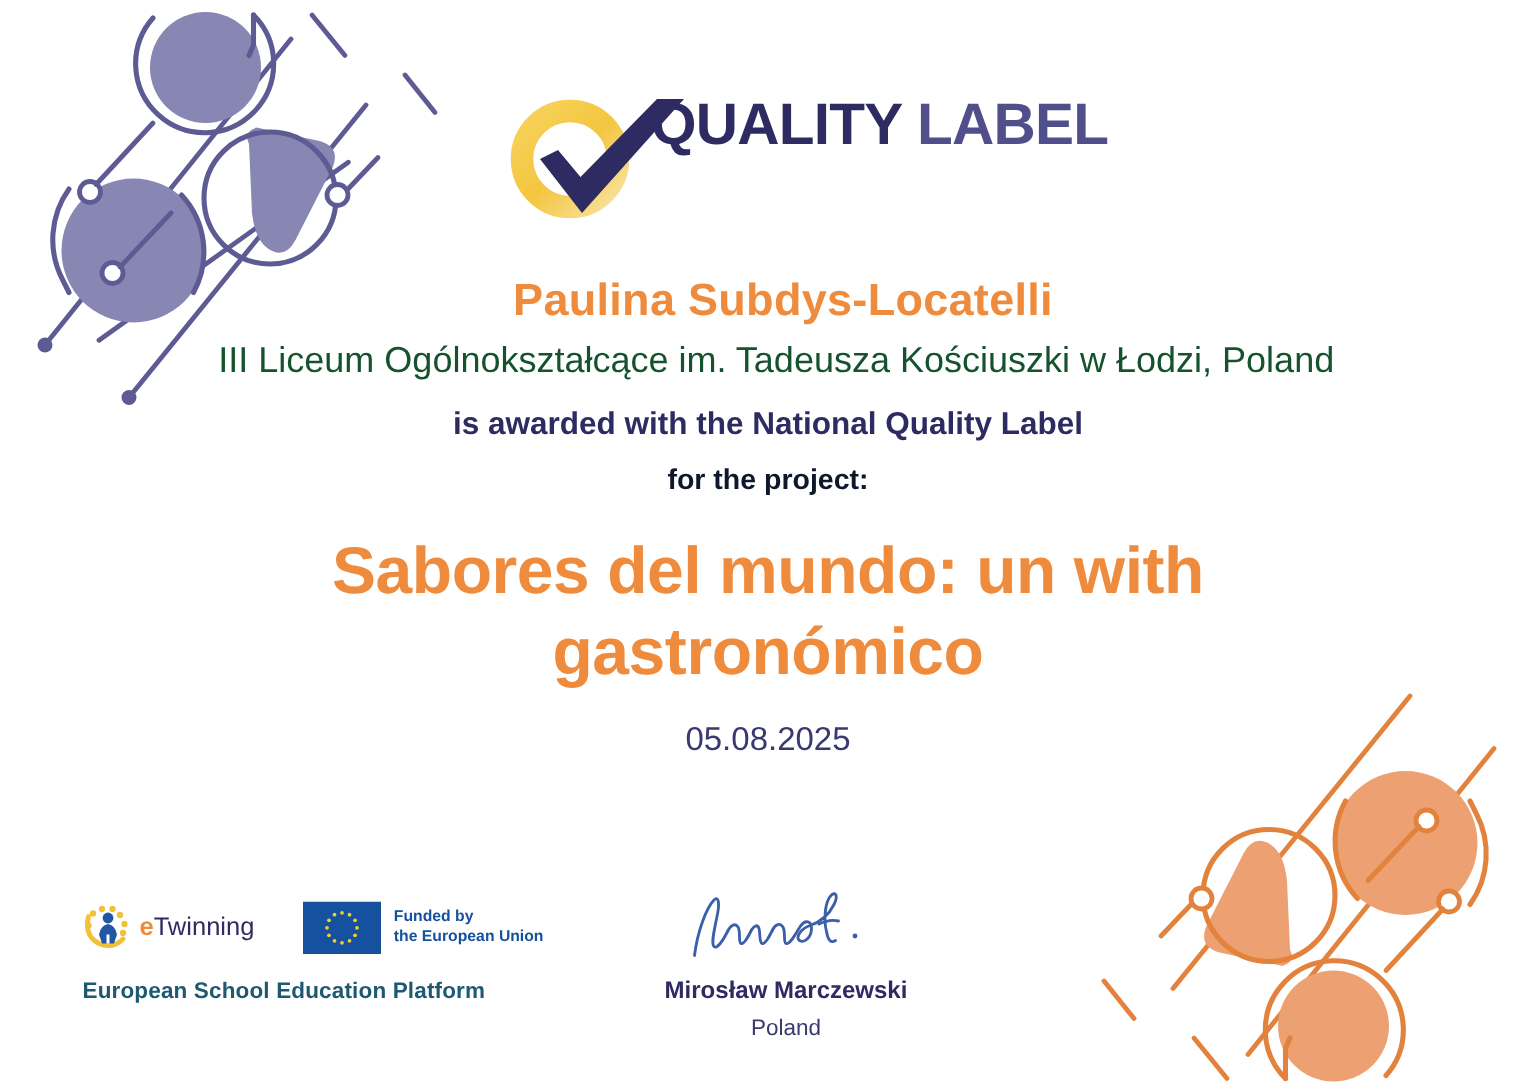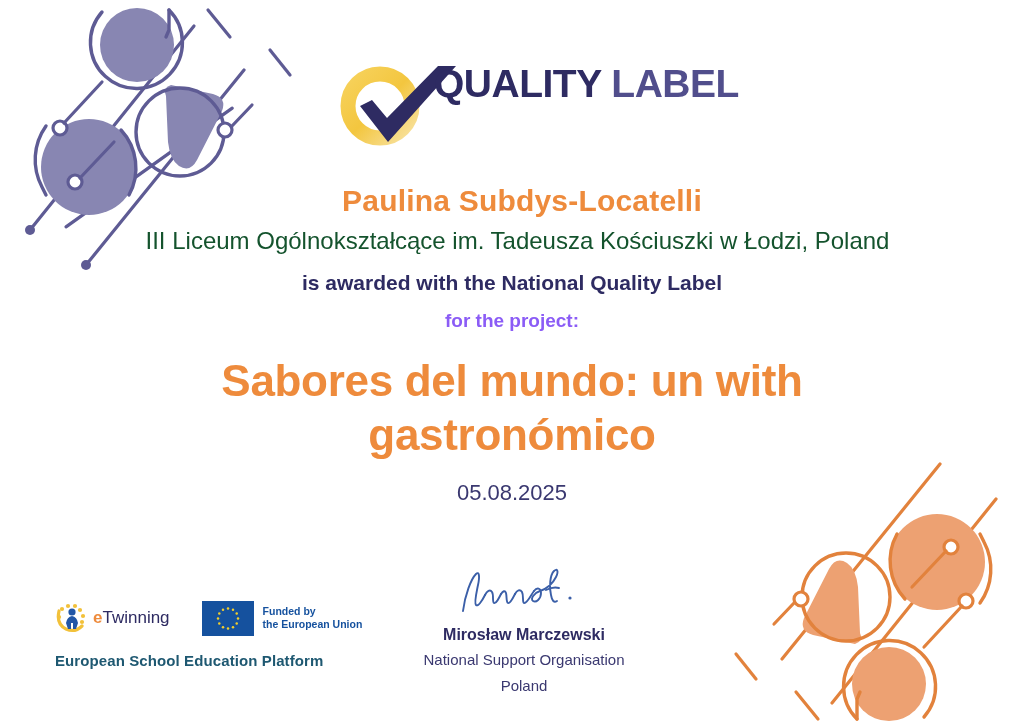--- a/index.html
+++ b/index.html
@@ -113,21 +113,21 @@
   .awarded-line {
     font-size: 21px;
     font-weight: 700;
     color: #2E2B62;
     line-height: 30px;
     margin-top: 10px;
   }
   .forproject-line {
     font-size: 19px;
     font-weight: 700;
-    color: #8b5cf6;
+    color: #0f172a;
     line-height: 28px;
     margin-top: 9px;
   }
   .project-title {
     font-size: 44px;
     font-weight: 700;
     color: #EE8B3C;
     line-height: 54px;
     margin-top: 19px;
     padding: 0 110px;
@@ -380,18 +380,17 @@
           <path d="M 14 46 C 16 30 22 14 27 9 C 30 6 31 11 29 20 C 27 30 25 38 27 40 C 29 42 33 36 36 30"></path>
           <path d="M 36 30 C 38 26 41 24 43 27 C 45 30 43 37 45 38 C 47 39 50 33 52 29"></path>
           <path d="M 52 29 C 54 26 56 25 57 28 C 58 32 57 37 59 38 C 61 39 64 33 66 29"></path>
           <path d="M 66 29 C 68 25 71 24 73 27 C 75 31 73 37 75 38 C 78 39 82 30 85 26"></path>
           <path d="M 85 26 C 88 22 92 23 92 28 C 92 34 87 38 84 36 C 81 34 85 28 91 26 C 97 24 103 20 107 12 C 110 6 108 3 105 6 C 101 10 100 22 102 30 C 103 36 105 38 108 36"></path>
           <path d="M 97 25 C 101 23 106 22 110 23"></path>
           <circle cx="121" cy="33" r="1.6" fill="#3B5FA8" stroke="none"></circle>
         </g>
       </svg>
       <div class="sig-name">Mirosław Marczewski</div>
-      <div class="sig-org">National Support Organisation</div>
       <div class="sig-country">Poland</div>
     </div>
   </div>
 
 </div>
 
 </body></html>

